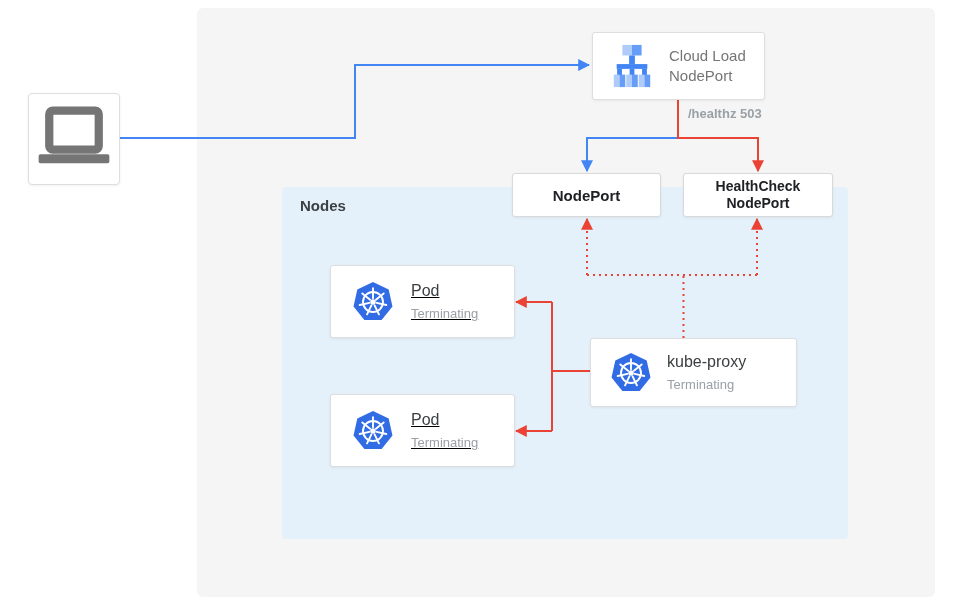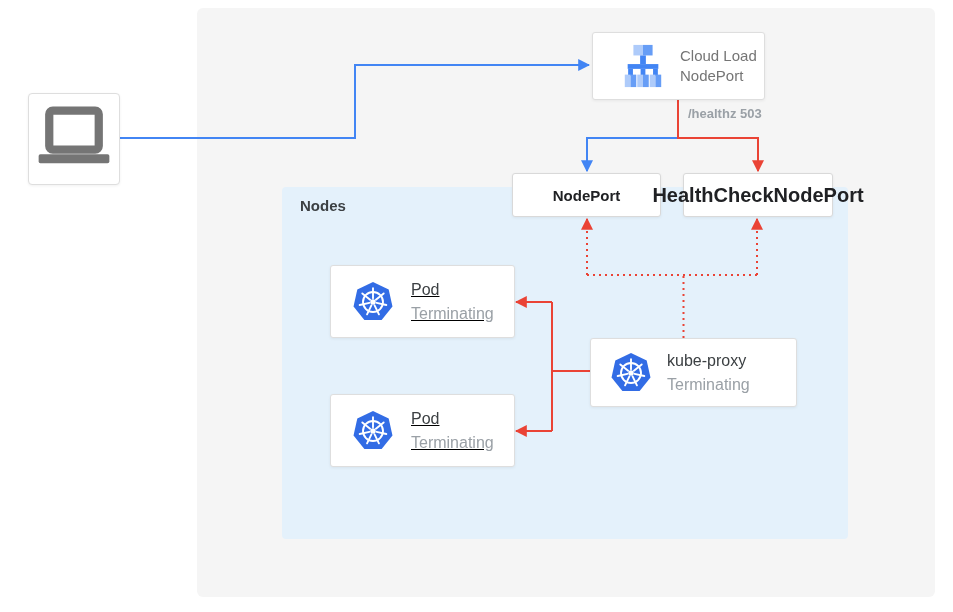--- a/index.html
+++ b/index.html
@@ -15,39 +15,39 @@
   .nodes-label { position:absolute; left:18px; top:10px; font-size:15px; color:#3c4043;font-weight:bold; }
 
   svg.connectors { position:absolute; left:0; top:0; width:953px; height:612px; z-index:2; }
 
   .dbox { position:absolute; background:#ffffff; border:1px solid #dedede;
     border-radius:3px; box-shadow:0 1px 3px rgba(0,0,0,0.06); z-index:3;
     display:flex; align-items:center; }
 
   .laptop-box { left:28px; top:93px; width:92px; height:92px; justify-content:center; border-radius:4px; }
 
-  .clb-box { left:592px; top:32px; width:173px; height:68px; padding-left:27px; gap:14px; }
+  .clb-box { left:592px; top:32px; width:173px; height:68px; padding-left:16px; gap:14px; }
   .clb-text { font-size:15px; color:#757575; line-height:20px; }
 
   .healthz { position:absolute; left:688px; top:106px; font-size:13px; font-weight:700;
     color:#9aa0a6; z-index:3; }
 
   .port-box { justify-content:center; text-align:center; font-weight:700;
     color:#202124; border-color:#d9d9d9; }
   .nodeport-box { left:512px; top:173px; width:149px; height:44px; font-size:15px; }
-  .hc-box { left:683px; top:173px; width:150px; height:44px; font-size:20px; line-height:17px;
-    }
+  .hc-box { left:683px; top:173px; width:150px; height:44px; font-size:14px; line-height:17px;
+    flex-direction:column; }
 
   .app-box { padding-left:22px; gap:18px;text-decoration:underline; }
   .pod1 { left:330px; top:265px; width:185px; height:73px; }
   .pod2 { left:330px; top:394px; width:185px; height:73px; }
   .kproxy-box { left:590px; top:338px; width:207px; height:69px; padding-left:20px; gap:16px; }
 
   .box-title { font-size:16px; color:#3c4043; }
-  .box-sub { font-size:16px; color:#9aa0a6; margin-top:6px; }
+  .box-sub { font-size:13px; color:#9aa0a6; margin-top:6px; }
   .icon-wrap { flex:0 0 auto; display:flex; }
 </style>
 </head>
 <body>
 
 <div class="canvas">
 
   <div class="panel"></div>
 
   <div class="nodes-box">

